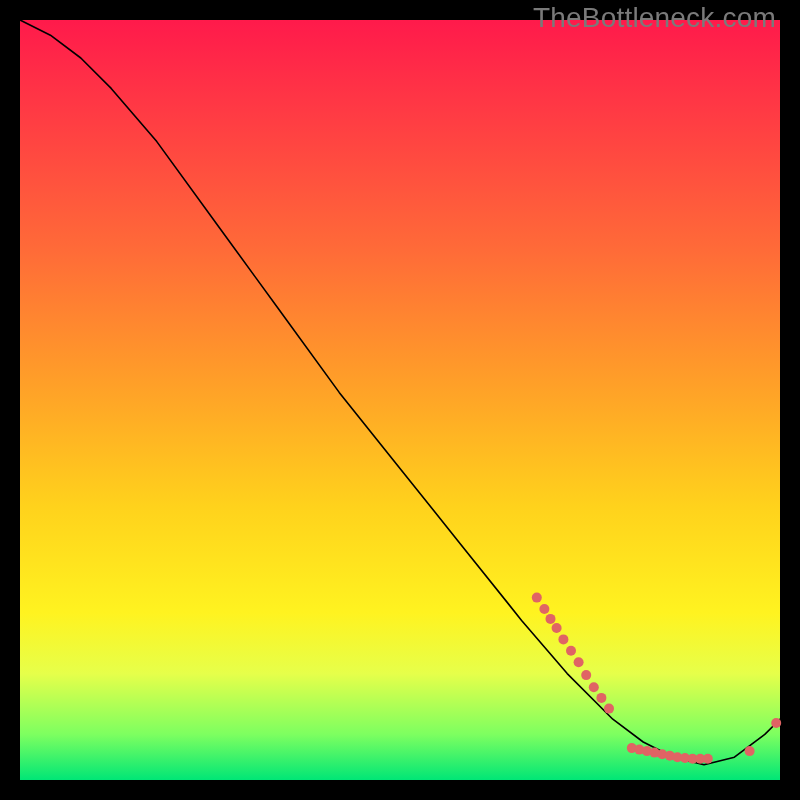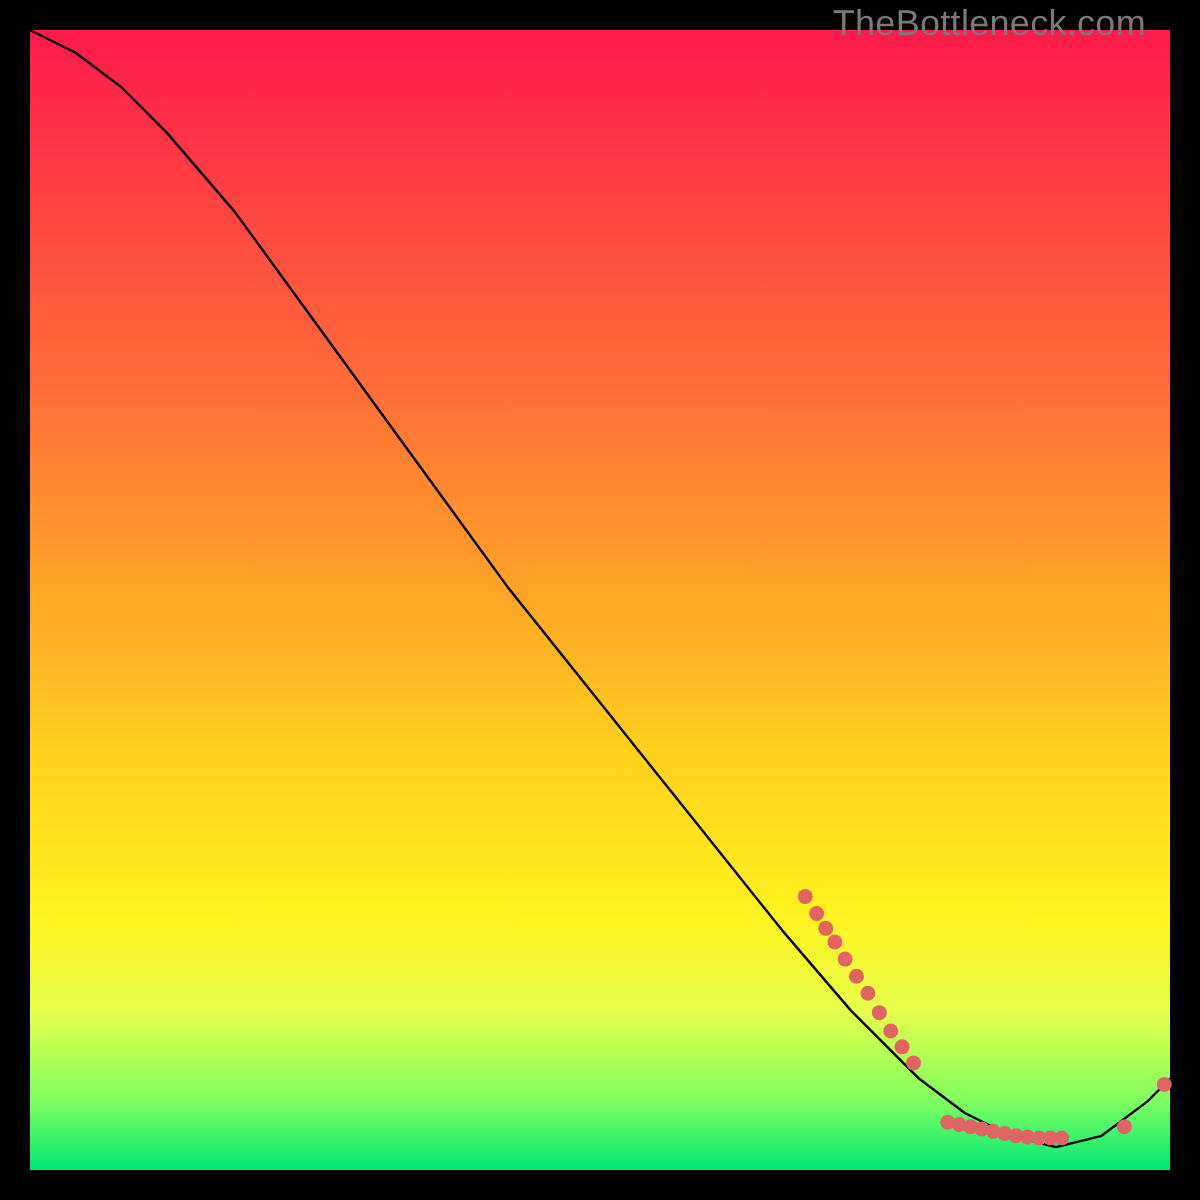--- a/index.html
+++ b/index.html
@@ -42,23 +42,23 @@
       #ffd21c 64%,
       #fff320 78%,
       #e6ff4a 86%,
       #7dff60 94%,
       #00e676 100%
     );
   }
   .attribution {
     position: absolute;
     top: 2px;
-    right: 36px;
+    right: 24px;
     color: #7a7a7a;
-    font-size: 24px;
+    font-size: 28px;
     letter-spacing: 0.2px;
     font-weight: 400;
   }
   svg.curve {
     position: absolute;
     left: 0;
     top: 0;
     width: 760px;
     height: 760px;
     overflow: visible;

